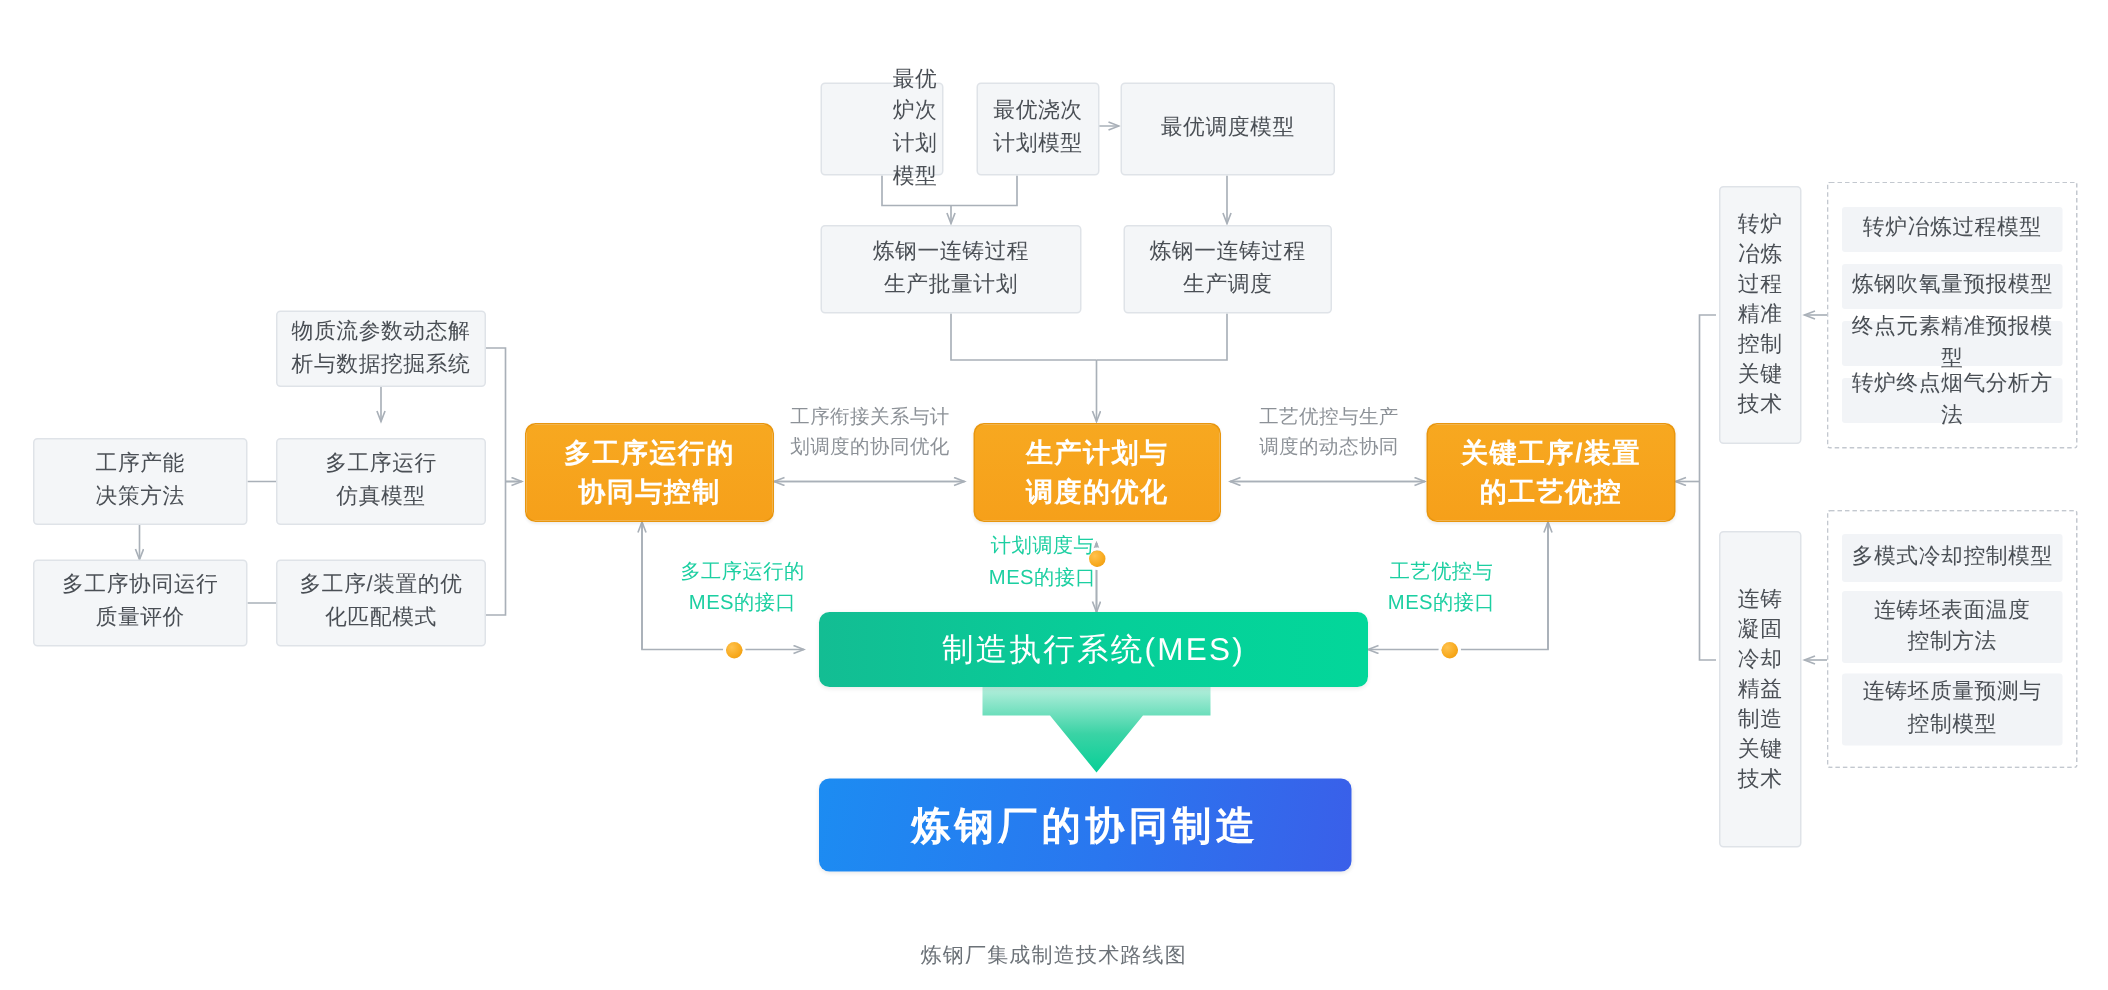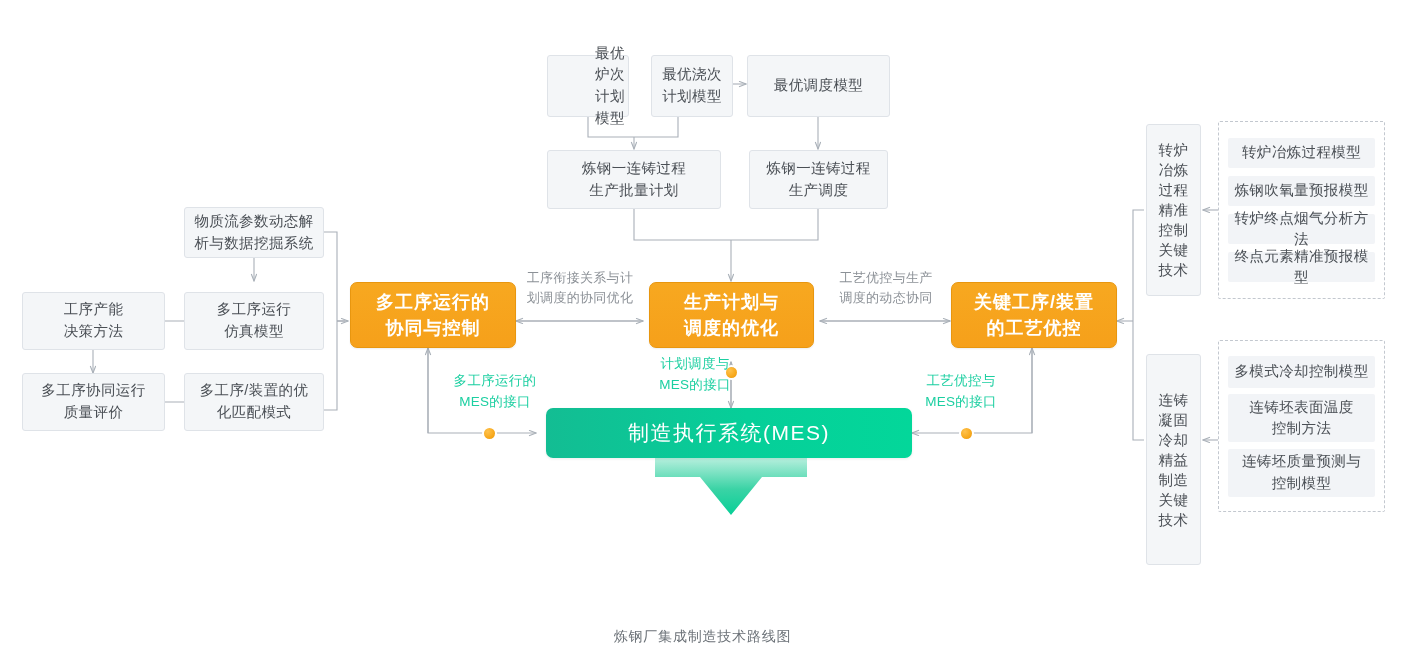--- a/index.html
+++ b/index.html
@@ -218,20 +218,21 @@
 
   <div class="orange" style="left:350px;top:282px;width:166px;height:66px;">多工序运行的
 协同与控制</div>
   <div class="orange" style="left:649px;top:282px;width:165px;height:66px;">生产计划与
 调度的优化</div>
   <div class="orange" style="left:951px;top:282px;width:166px;height:66px;">关键工序/装置
 的工艺优控</div>
 
   <div class="mes" style="left:546px;top:408px;width:366px;height:50px;">制造执行系统(MES)</div>
 
+  <div class="blue" style="left:546px;top:519px;width:355px;height:62px;">炼钢厂的协同制造</div>
 
   <div class="lbl-gray" style="left:518px;top:268px;width:124px;">工序衔接关系与计
 划调度的协同优化</div>
   <div class="lbl-gray" style="left:824px;top:268px;width:124px;">工艺优控与生产
 调度的动态协同</div>
   <div class="lbl-teal" style="left:437px;top:371px;width:116px;">多工序运行的
 MES的接口</div>
   <div class="lbl-teal" style="left:637px;top:354px;width:116px;">计划调度与
 MES的接口</div>
   <div class="lbl-teal" style="left:903px;top:371px;width:116px;">工艺优控与
@@ -248,22 +249,22 @@
 凝固
 冷却
 精益
 制造
 关键
 技术</div>
 
   <div class="dashgroup" style="left:1218px;top:121px;width:167px;height:178px;">
     <div class="subnode" style="height:30px;">转炉冶炼过程模型</div>
     <div class="subnode" style="height:30px;">炼钢吹氧量预报模型</div>
+    <div class="subnode" style="height:30px;">终点元素精准预报模型</div>
     <div class="subnode" style="height:30px;">转炉终点烟气分析方法</div>
-    <div class="subnode" style="height:30px;">终点元素精准预报模型</div>
   </div>
 
   <div class="dashgroup" style="left:1218px;top:340px;width:167px;height:172px;">
     <div class="subnode" style="height:32px;">多模式冷却控制模型</div>
     <div class="subnode" style="height:48px;">连铸坯表面温度
 控制方法</div>
     <div class="subnode" style="height:48px;">连铸坯质量预测与
 控制模型</div>
   </div>
 

